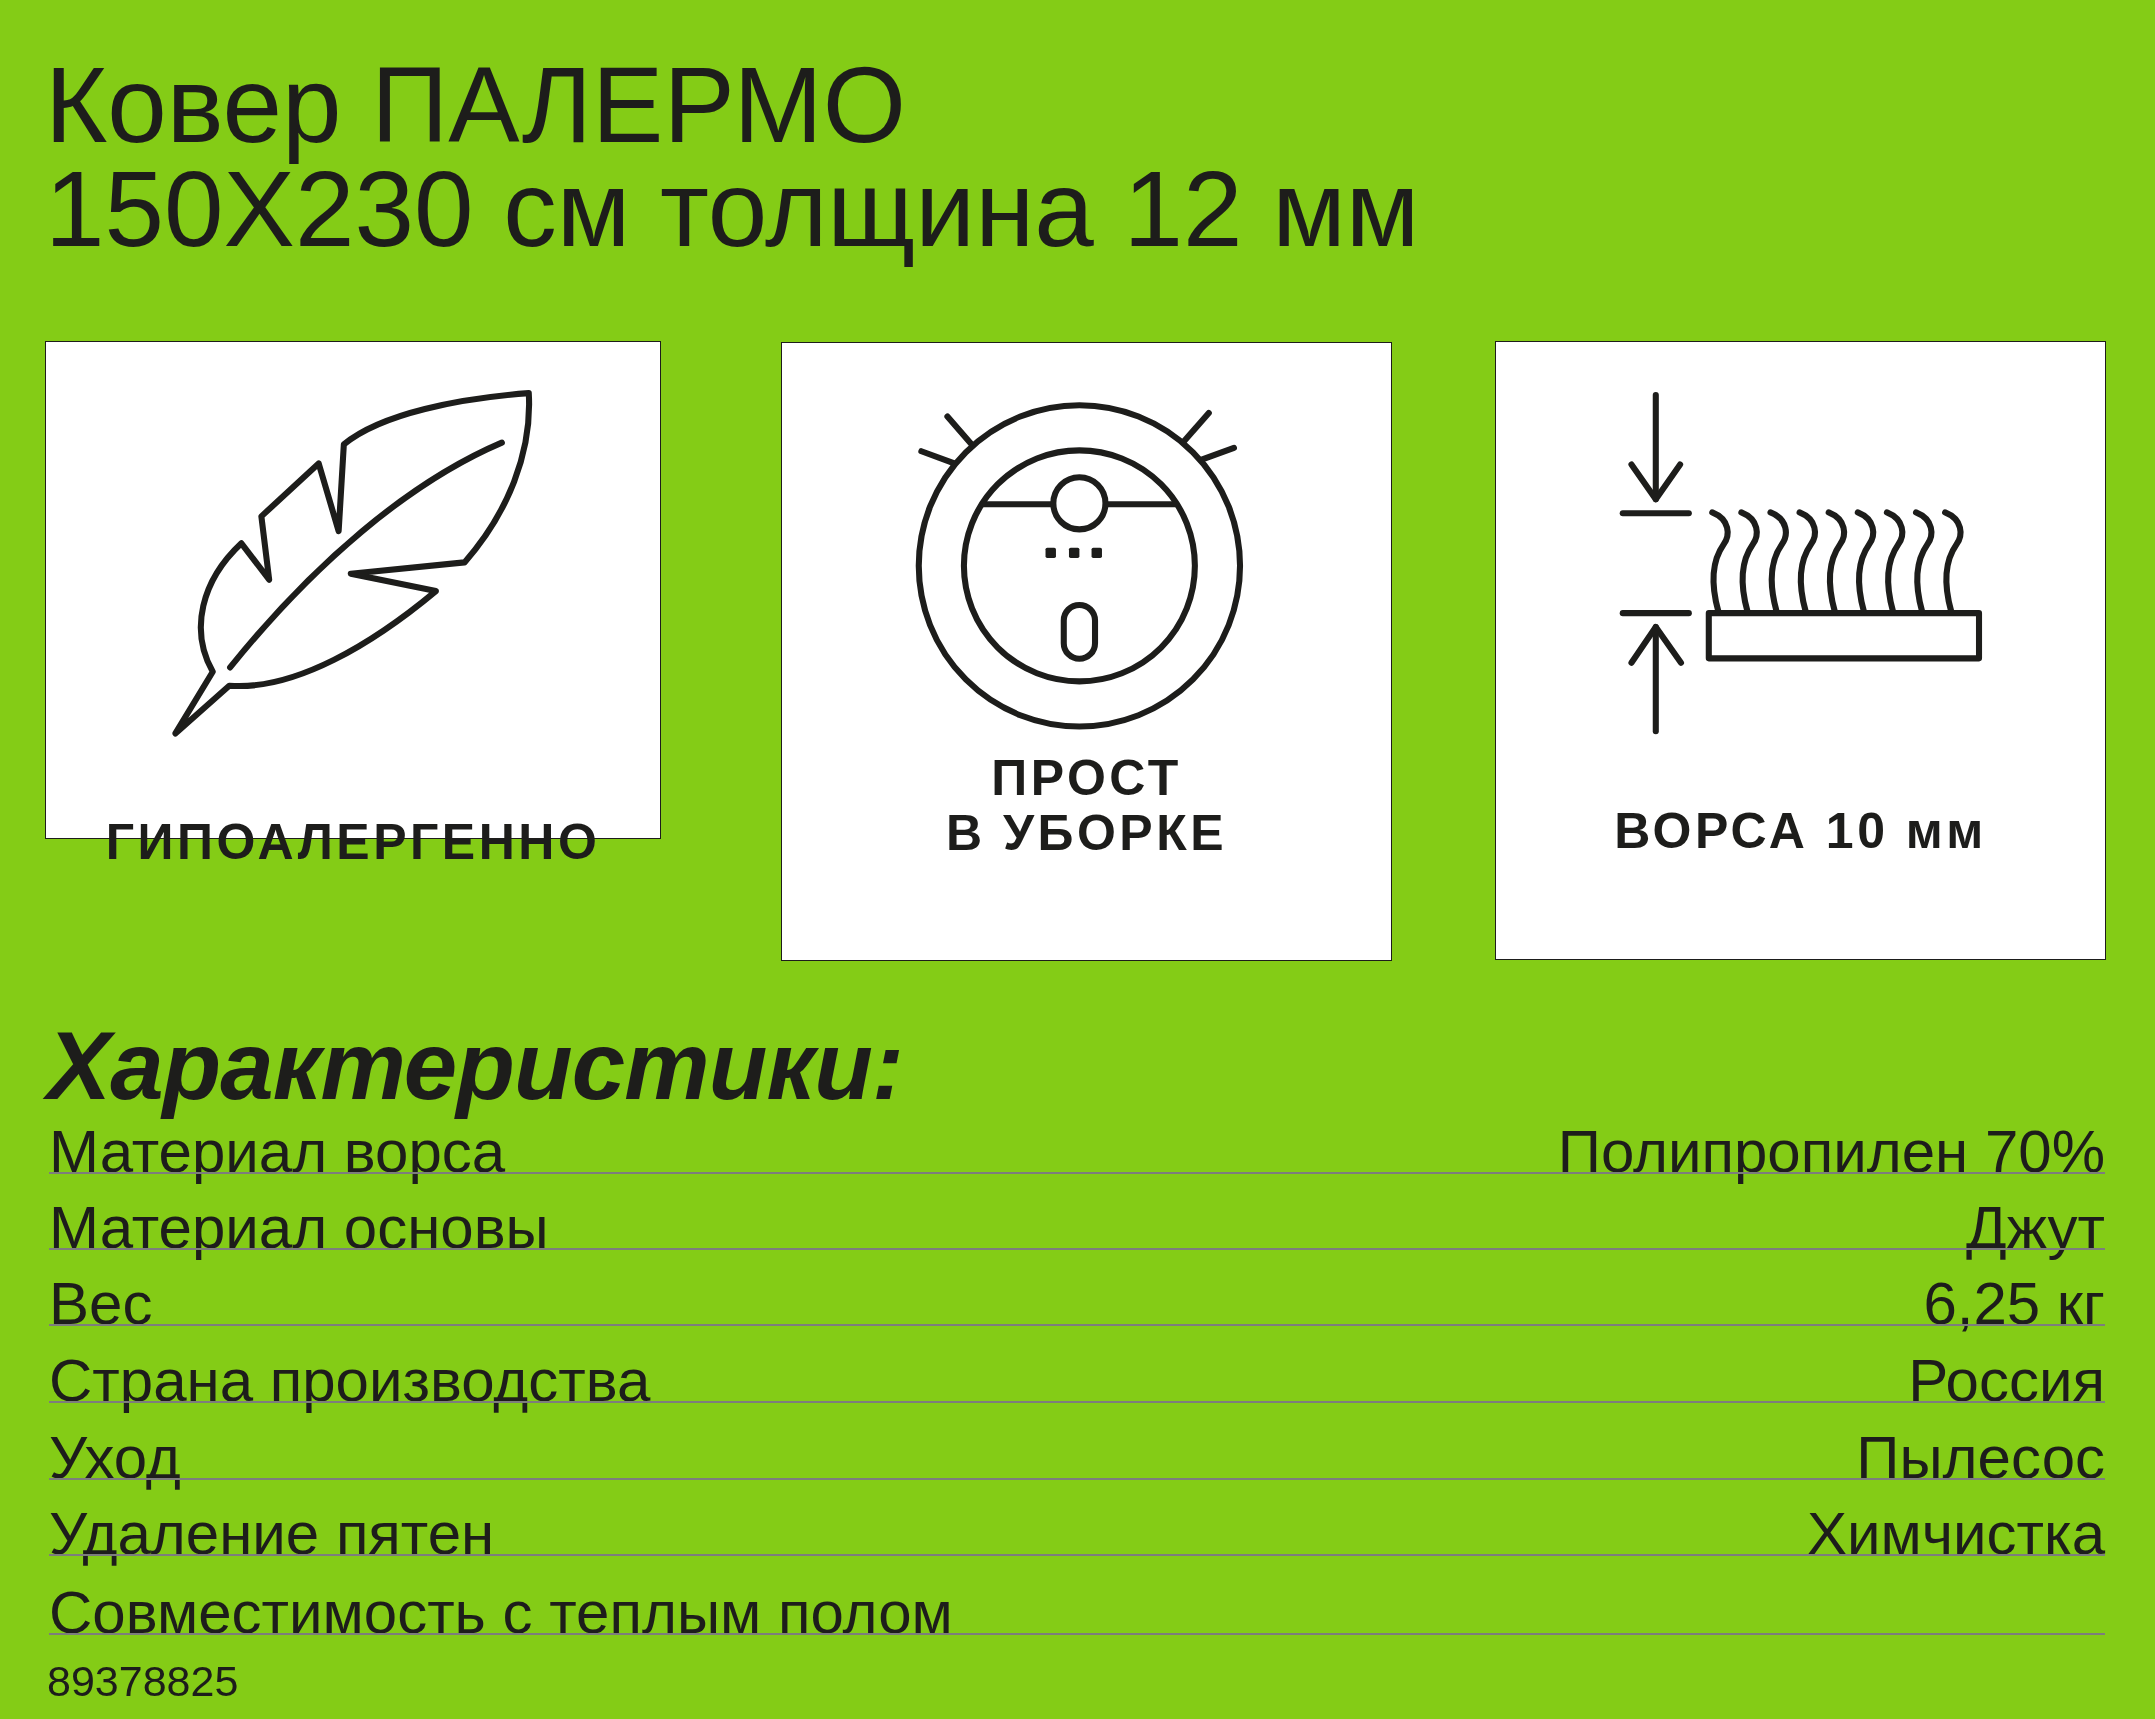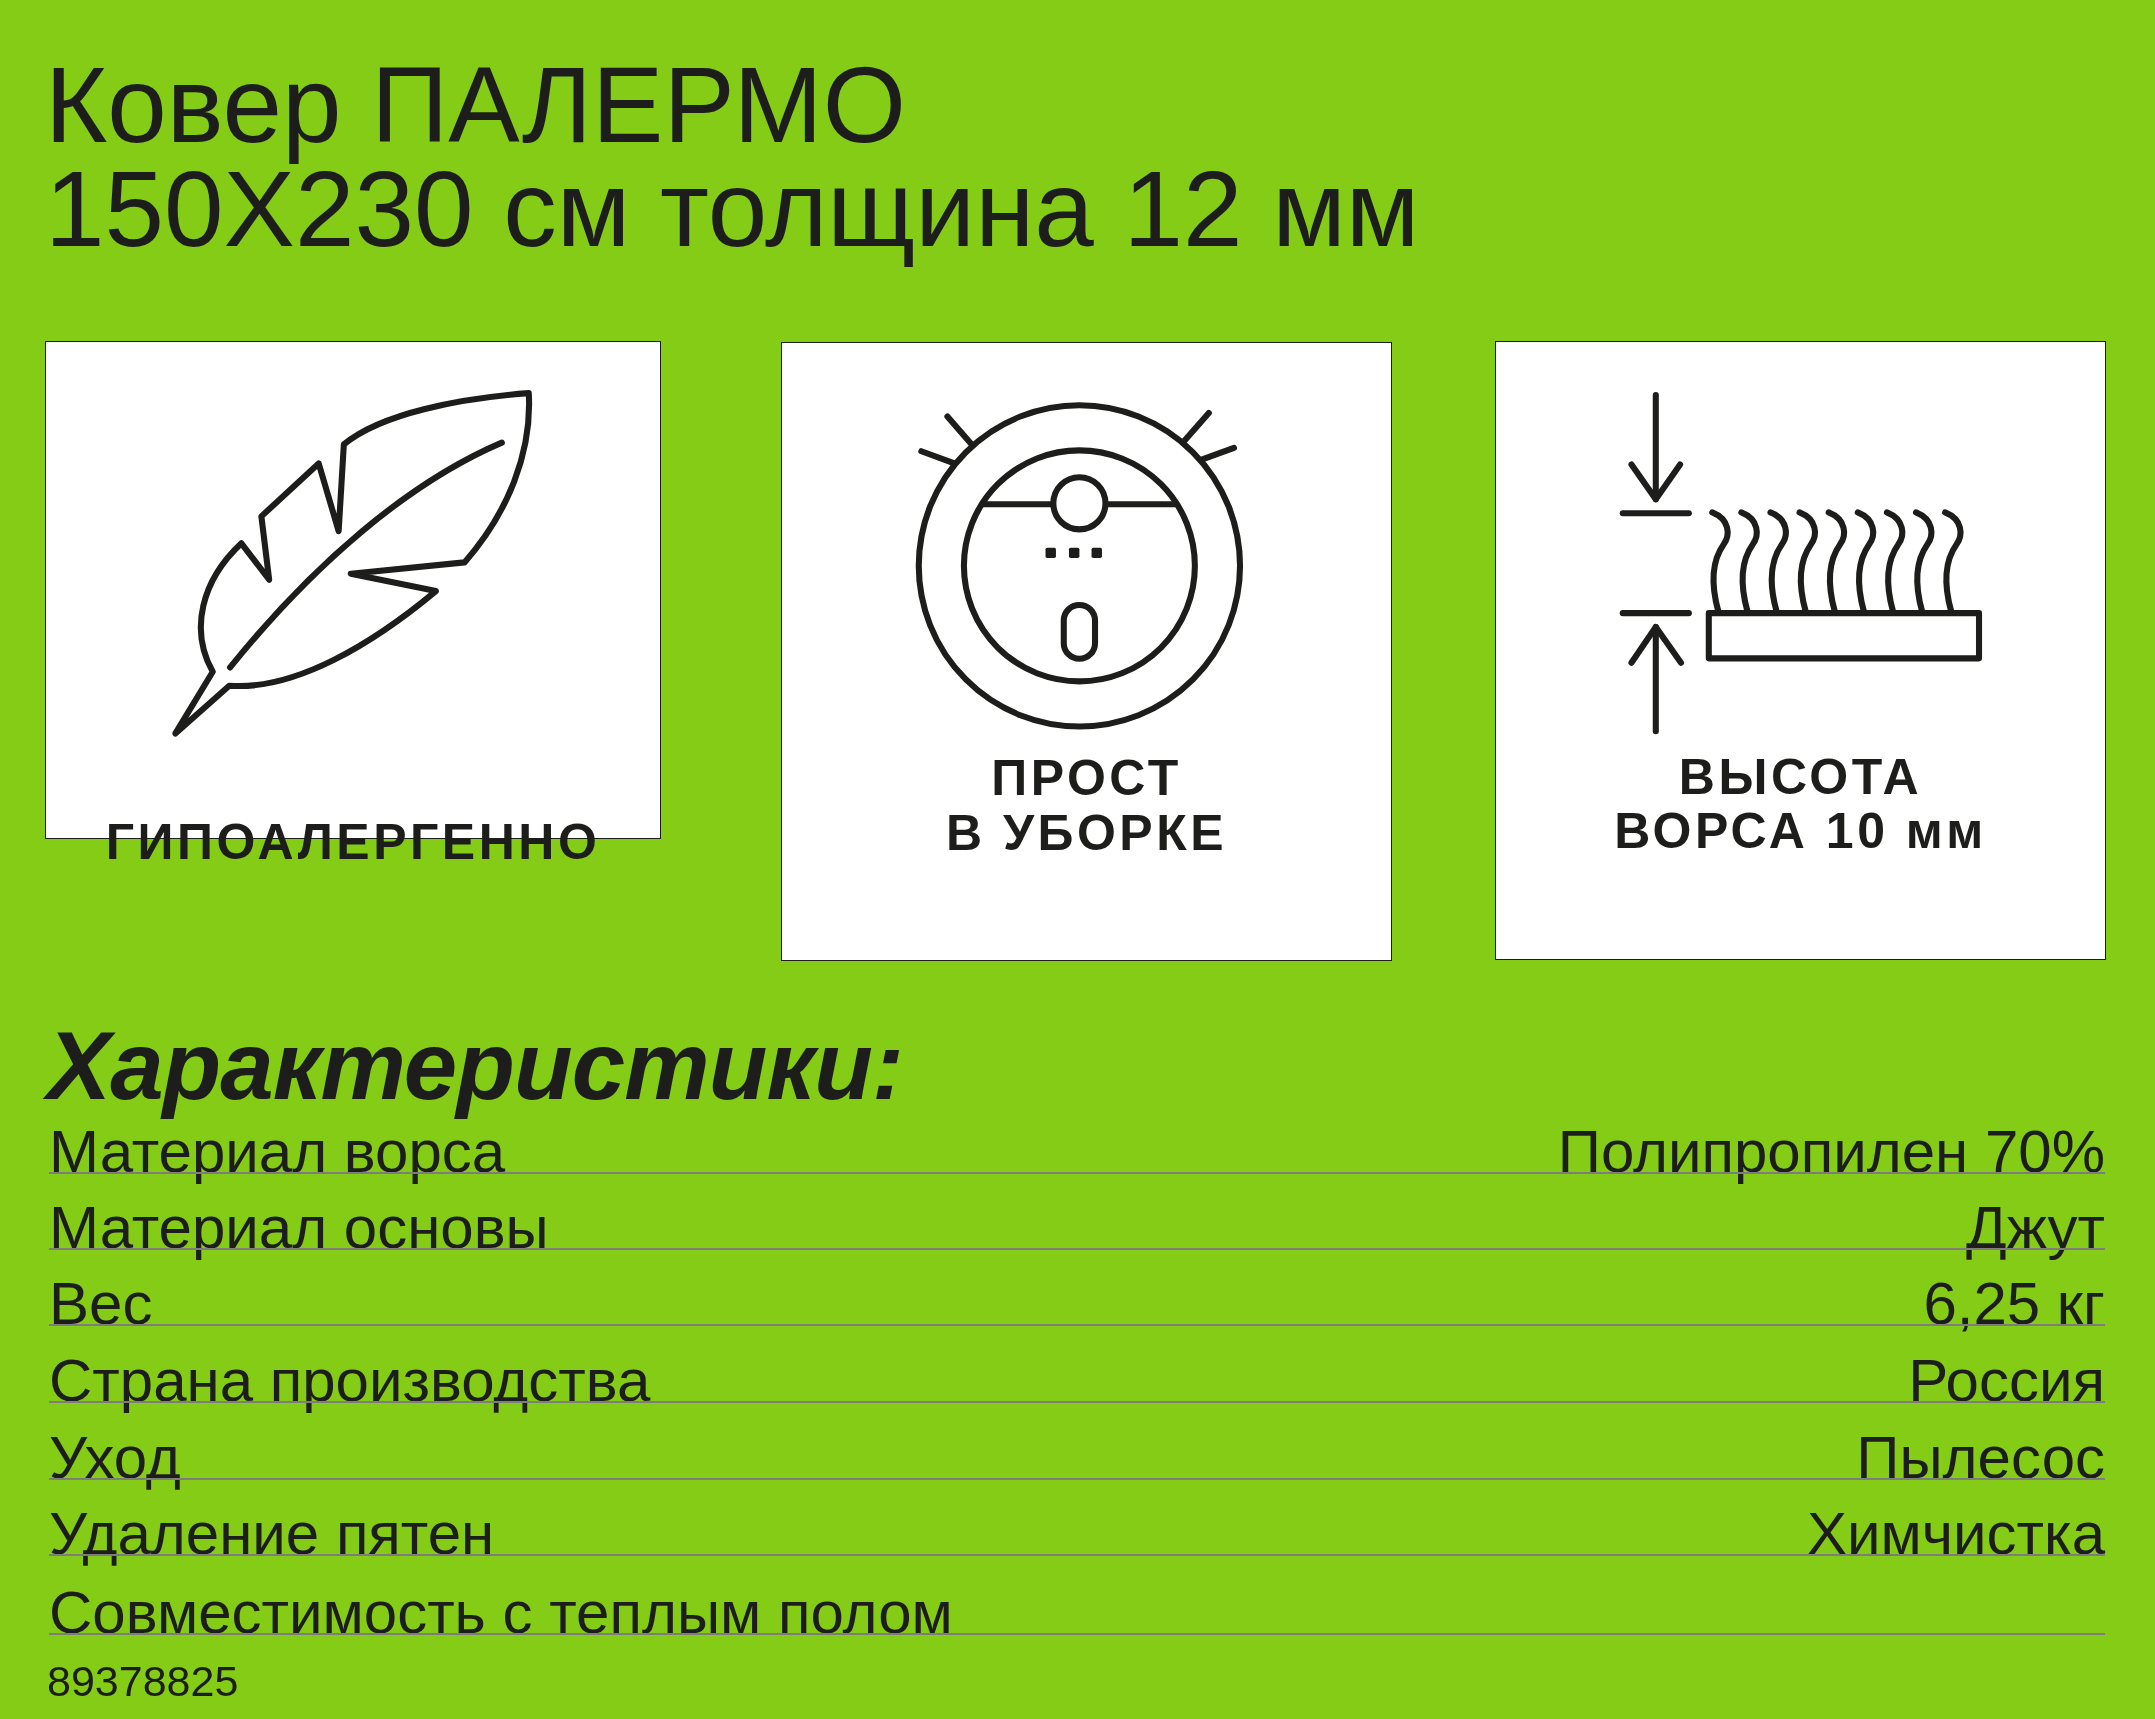--- a/index.html
+++ b/index.html
@@ -120,21 +120,20 @@
     <rect x="1230" y="630" width="12" height="12" rx="2" fill="#1d1d1b"></rect>
     <rect x="1256" y="630" width="12" height="12" rx="2" fill="#1d1d1b"></rect>
     <rect class="stroke" x="1224" y="696" width="36" height="62" rx="18"></rect>
     <line class="stroke" x1="1090" y1="479" x2="1117" y2="510"></line>
     <line class="stroke" x1="1060" y1="519" x2="1098" y2="533"></line>
     <line class="stroke" x1="1391" y1="475" x2="1362" y2="508"></line>
     <line class="stroke" x1="1420" y1="515" x2="1382" y2="529"></line>
   </svg>
 
   <div class="feature-box" style="left:1495px; top:341px; width:611px; height:619px;">
-    <div class="feature-caption" style="top:408px;">ВЫСОТА</div>
     <div class="feature-caption" style="top:462px;">ВОРСА 10 мм</div>
   </div>
   <svg class="icon-svg" style="left:1608px; top:382px; width:391px; height:365px;" viewBox="1850 440 450 420">
     <line class="stroke" x1="1905" y1="455" x2="1905" y2="575"></line>
     <polyline class="stroke" points="1877,535 1905,575 1933,535"></polyline>
     <line class="stroke" x1="1867" y1="591" x2="1943" y2="591"></line>
     <line class="stroke" x1="1867" y1="706" x2="1943" y2="706"></line>
     <polyline class="stroke" points="1877,763 1905,722 1934,763"></polyline>
     <line class="stroke" x1="1905" y1="722" x2="1905" y2="842"></line>
     <rect class="stroke" x="1966" y="706" width="311" height="52"></rect>

